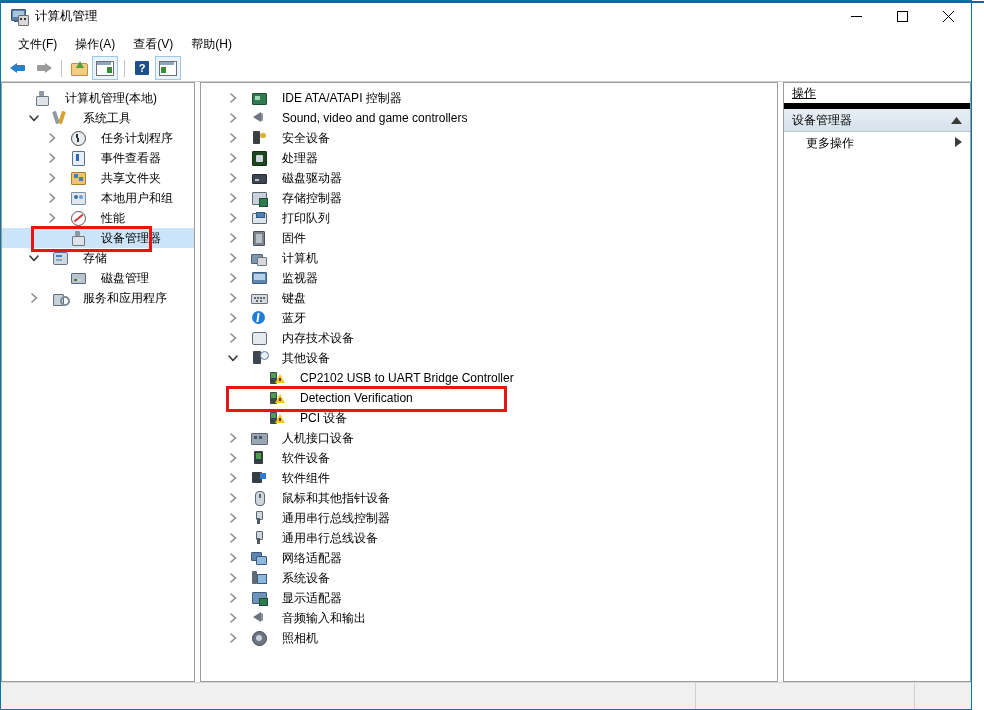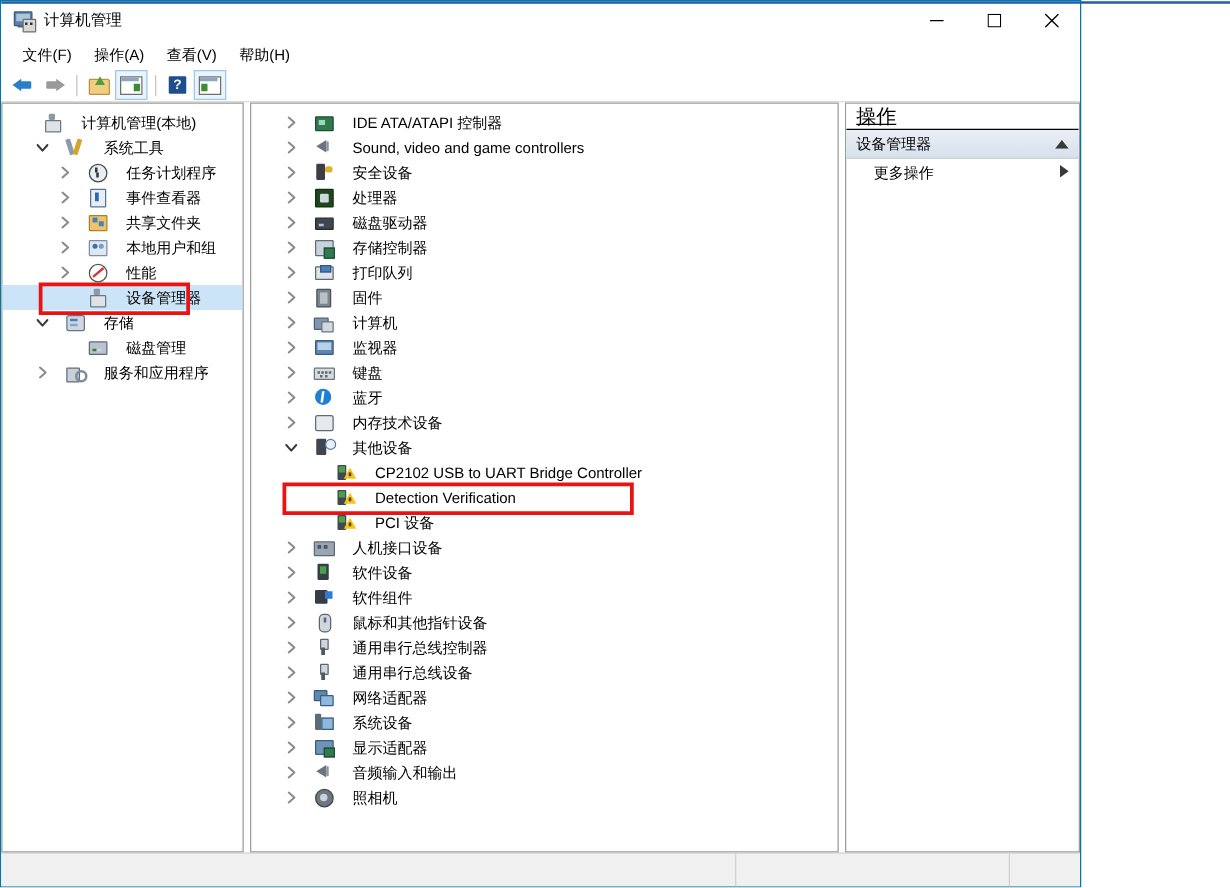--- a/index.html
+++ b/index.html
@@ -3,21 +3,21 @@
 <meta charset="utf-8">
 <style>
   html,body{margin:0;padding:0;}
   body{
     width:984px;height:710px;overflow:hidden;
     font-family:"Liberation Sans","DejaVu Sans",sans-serif;
     font-size:12px;color:#000;background:#fff;
     -webkit-font-smoothing:antialiased;
   }
   .window{
-    position:relative;width:865px;height:710px;
+    position:relative;width:972px;height:710px;
     border:1px solid #0078a8;box-sizing:border-box;
     background:#fff;display:flex;flex-direction:column;
   }
   
   .titlebar{
     height:31px;min-height:31px;background:#fff;display:flex;align-items:center;
     border-bottom:1px solid #fff;position:relative;
   }
   .title-accent{position:absolute;left:0;top:0;width:984px;height:2px;background:#1b5fa8;}
   .title-icon{width:18px;height:18px;margin-left:9px;margin-right:7px;position:relative;flex:none;}
@@ -139,21 +139,21 @@
   .i-sysdev{position:absolute;left:1px;top:1px;width:13px;height:13px;}
   .i-sysdev:before{content:"";position:absolute;left:0;top:0;width:5px;height:13px;background:#5d6b79;border-radius:1px;}
   .i-sysdev:after{content:"";position:absolute;left:5px;top:3px;width:8px;height:8px;background:#8fb8de;border:1px solid #3a5c7e;}
   .i-disp{position:absolute;left:1px;top:2px;width:13px;height:10px;background:#6e94ba;border:1px solid #3a5c7e;border-radius:1px;}
   .i-disp:after{content:"";position:absolute;left:6px;top:5px;width:7px;height:6px;background:#2f7a4f;border:1px solid #1d4d32;}
   .i-cam{position:absolute;left:1px;top:1px;width:13px;height:13px;border-radius:50%;background:#6d7681;border:1px solid #41484f;}
   .i-cam:after{content:"";position:absolute;left:3px;top:3px;width:6px;height:6px;border-radius:50%;background:#c7d2dc;}
   
   .hl{position:absolute;border:3px solid #e81313;box-sizing:border-box;pointer-events:none;}
   
-  .act-head{height:20px;display:flex;align-items:center;padding-left:8px;background:#fff;font-size:16px;border-bottom:1px solid #000000;text-decoration:underline;}
+  .act-head{height:20px;display:flex;align-items:center;padding-left:8px;background:#fff;font-size:12px;border-bottom:6px solid #000000;text-decoration:underline;}
   .act-section{
     height:22px;display:flex;align-items:center;padding:0 8px;
     background:linear-gradient(#e9eff5,#d6e1ec);border-bottom:1px solid #b9c6d2;
     font-size:12px;cursor:default;
   }
   .act-section .caret{margin-left:auto;}
   .act-row{height:22px;display:flex;align-items:center;padding:0 8px 0 22px;font-size:12px;cursor:default;}
   .act-row .caret{margin-left:auto;}
   
   .statusbar{

